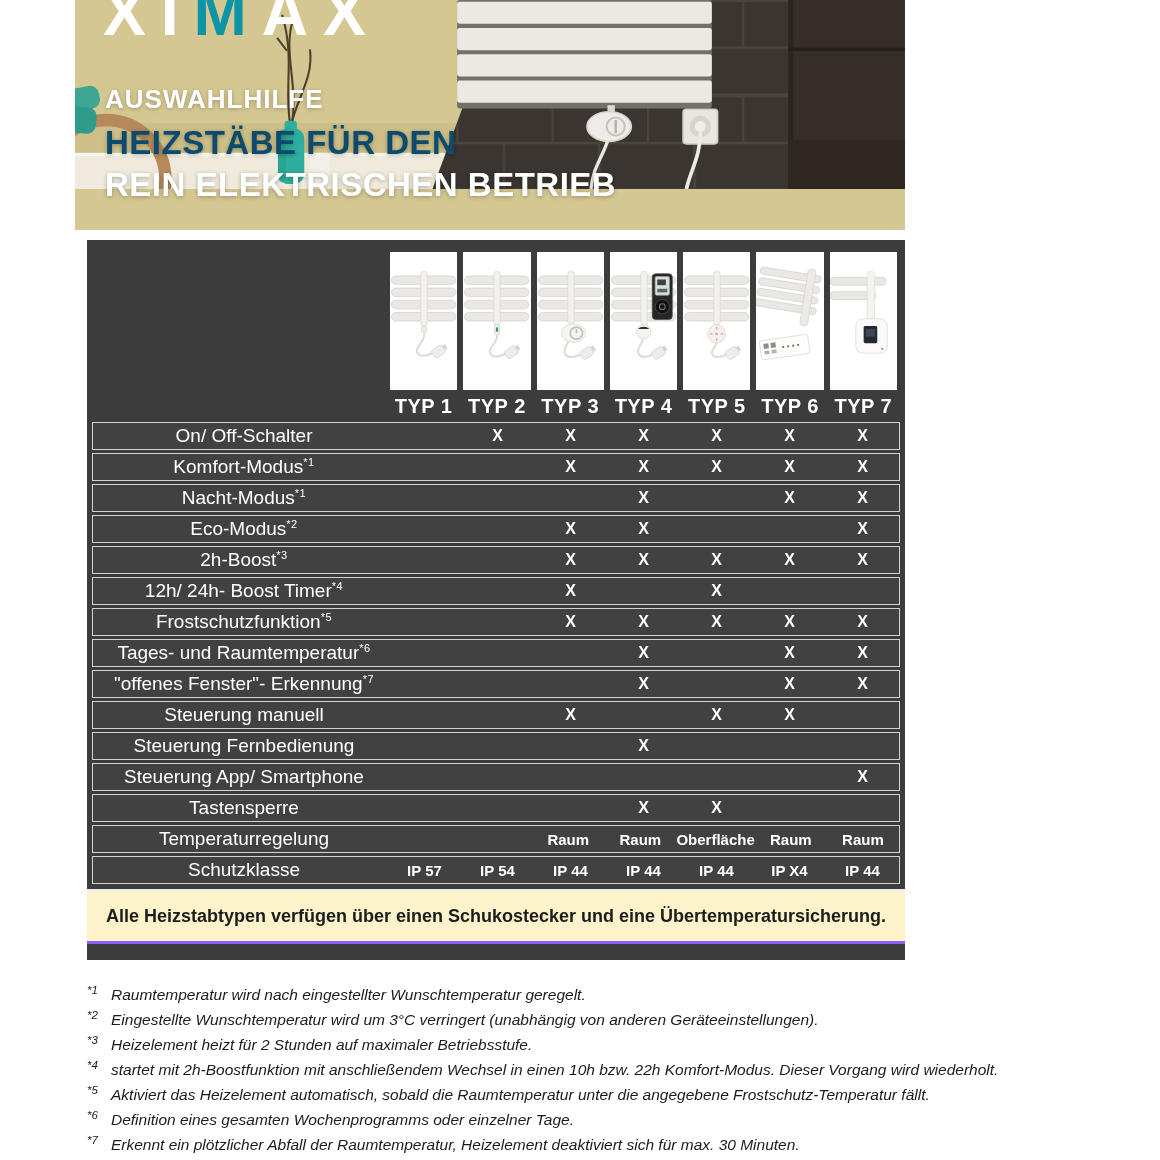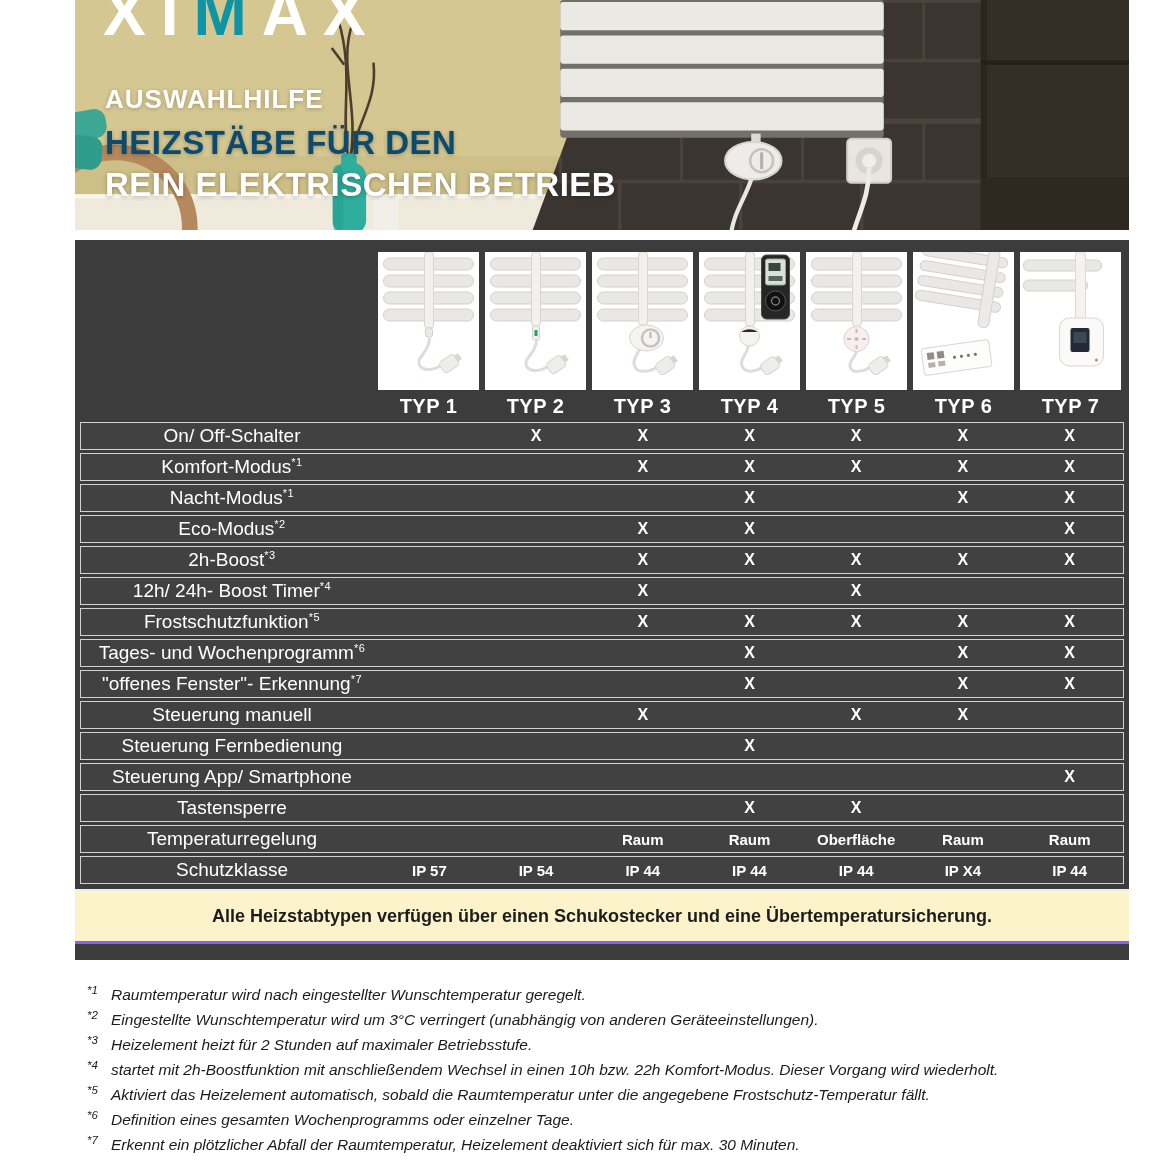--- a/index.html
+++ b/index.html
@@ -1,27 +1,27 @@
 <!DOCTYPE html>
 <html><head>
 <meta charset="utf-8">
 <style>
   html,body{margin:0;padding:0;background:#fff;}
   body{width:1160px;height:1160px;overflow:hidden;font-family:"Liberation Sans",sans-serif;}
-  .content{width:1054px;margin-left:75px;}
+  .content{width:830px;margin-left:75px;}
   
   .hero{position:relative;height:230px;overflow:hidden;background:#d5c791;}
   .hero svg{position:absolute;inset:0;display:block;}
   .logo{position:absolute;left:28px;top:-24px;font-size:64px;font-weight:700;letter-spacing:15px;color:#fff;white-space:nowrap;}
   .logo .accent{color:#0d95a6;}
   .eyebrow{position:absolute;left:30px;top:84px;font-size:26px;font-weight:700;letter-spacing:1px;color:#fff;text-decoration-thickness:3px;text-underline-offset:5px;text-shadow:0 1px 4px rgba(0,0,0,.25);}
   .title1{position:absolute;left:30px;top:124px;font-size:33px;font-weight:700;color:#0c4a6e;letter-spacing:.5px;text-shadow:0 1px 4px rgba(0,0,0,.3);}
   .title2{position:absolute;left:30px;top:166px;font-size:33px;font-weight:700;color:#fff;letter-spacing:.5px;text-shadow:0 1px 4px rgba(0,0,0,.3);}
   
-  .board{margin-top:10px;background:#3c3c3c;padding:12px 0 16px;}
+  .board{margin-top:10px;background:#3c3c3c;padding:12px 0 16px;margin-left:12px;}
   .grid{display:grid;grid-template-columns:295px repeat(7,1fr);box-sizing:border-box;}
   .photo-row{padding:0 5px;}
   .pbox{background:#fff;margin:0 3px;height:138px;overflow:hidden;}
   .pbox svg{display:block;width:100%;height:100%;}
   .typ-row{padding:0 5px;height:32px;align-items:center;}
   .typlabel{text-align:center;color:#fff;font-weight:700;font-size:20px;letter-spacing:.5px;}
   .frow{margin:0 5px 3px;height:28px;border:1px solid #d2d2d2;background:#414141;align-items:center;}
   .flabel{color:#fff;font-size:19px;padding-left:7px;white-space:nowrap;overflow:hidden;text-align:center;}
   .flabel sup{font-size:11px;letter-spacing:.5px;}
   .fcell{text-align:center;color:#fff;font-weight:700;font-size:16px;}
@@ -314,21 +314,21 @@
           <div class="flabel"><span>Frostschutzfunktion</span><sup>*5</sup></div>
           <div class="fcell"></div>
           <div class="fcell"></div>
           <div class="fcell">X</div>
           <div class="fcell">X</div>
           <div class="fcell">X</div>
           <div class="fcell">X</div>
           <div class="fcell">X</div>
         </div>
         <div class="grid frow">
-          <div class="flabel"><span>Tages- und Wochenprogramm</span><sup>*6</sup></div>
+          <div class="flabel"><span>Tages- und Raumtemperatur</span><sup>*6</sup></div>
           <div class="fcell"></div>
           <div class="fcell"></div>
           <div class="fcell"></div>
           <div class="fcell">X</div>
           <div class="fcell"></div>
           <div class="fcell">X</div>
           <div class="fcell">X</div>
         </div>
         <div class="grid frow">
           <div class="flabel"><span>"offenes Fenster"- Erkennung</span><sup>*7</sup></div>

